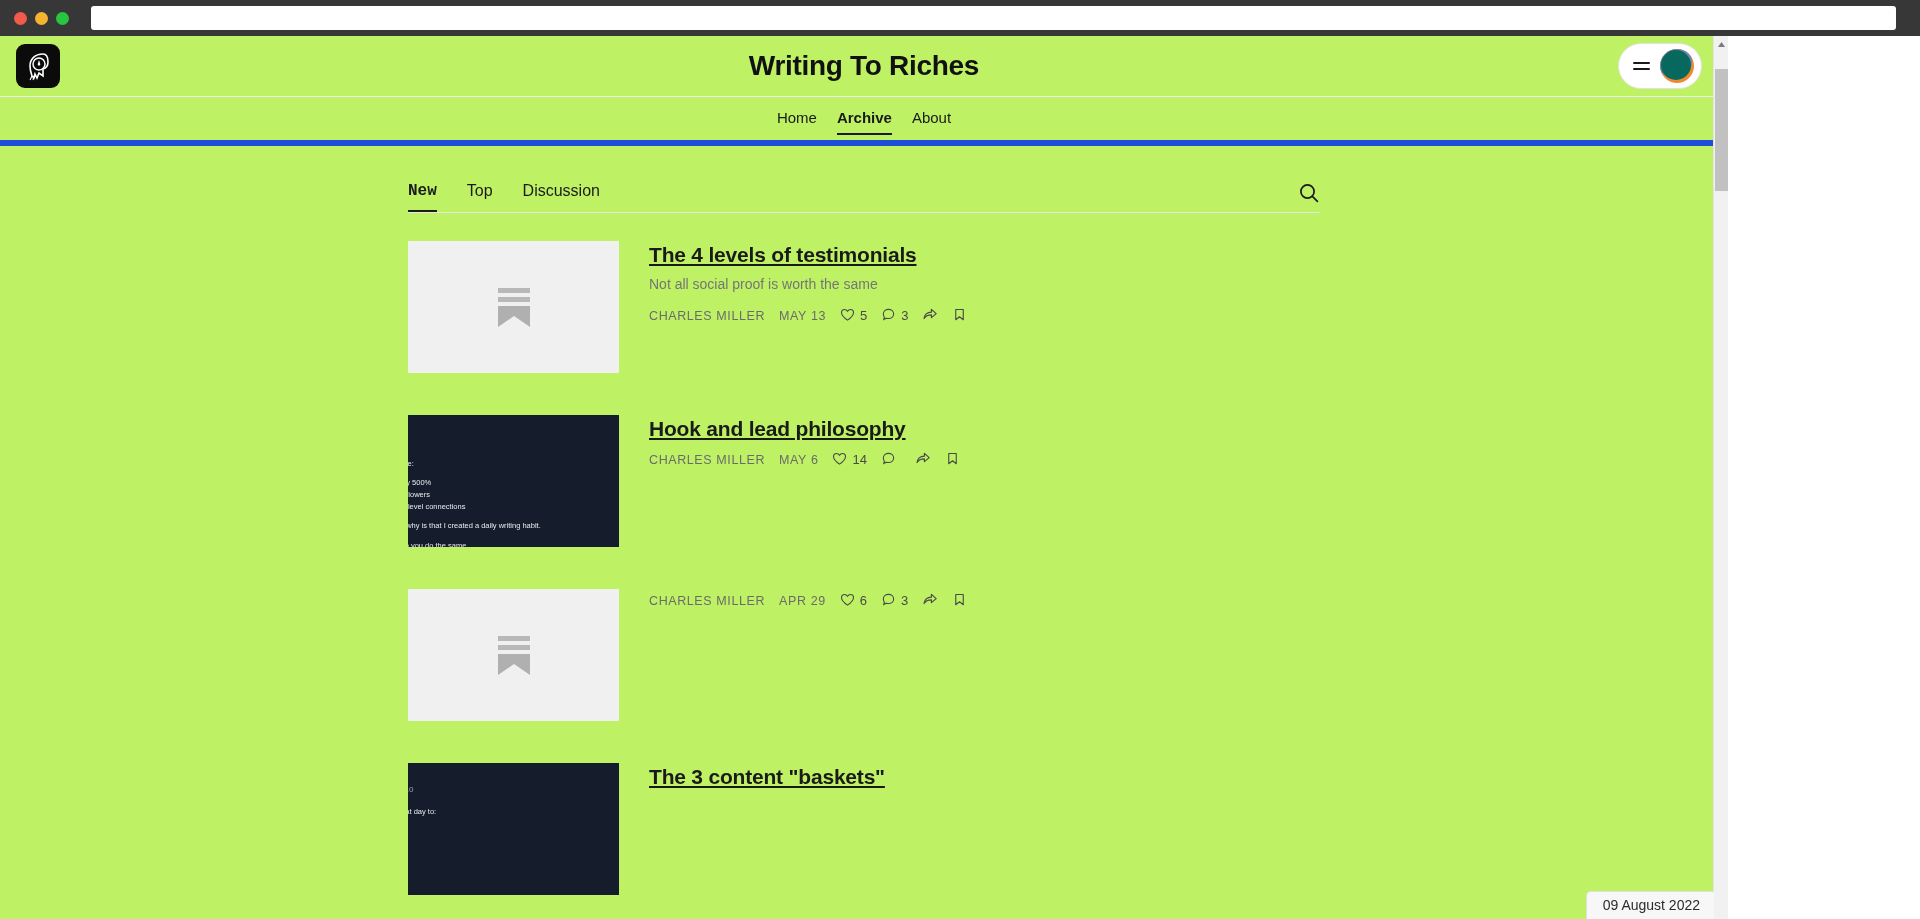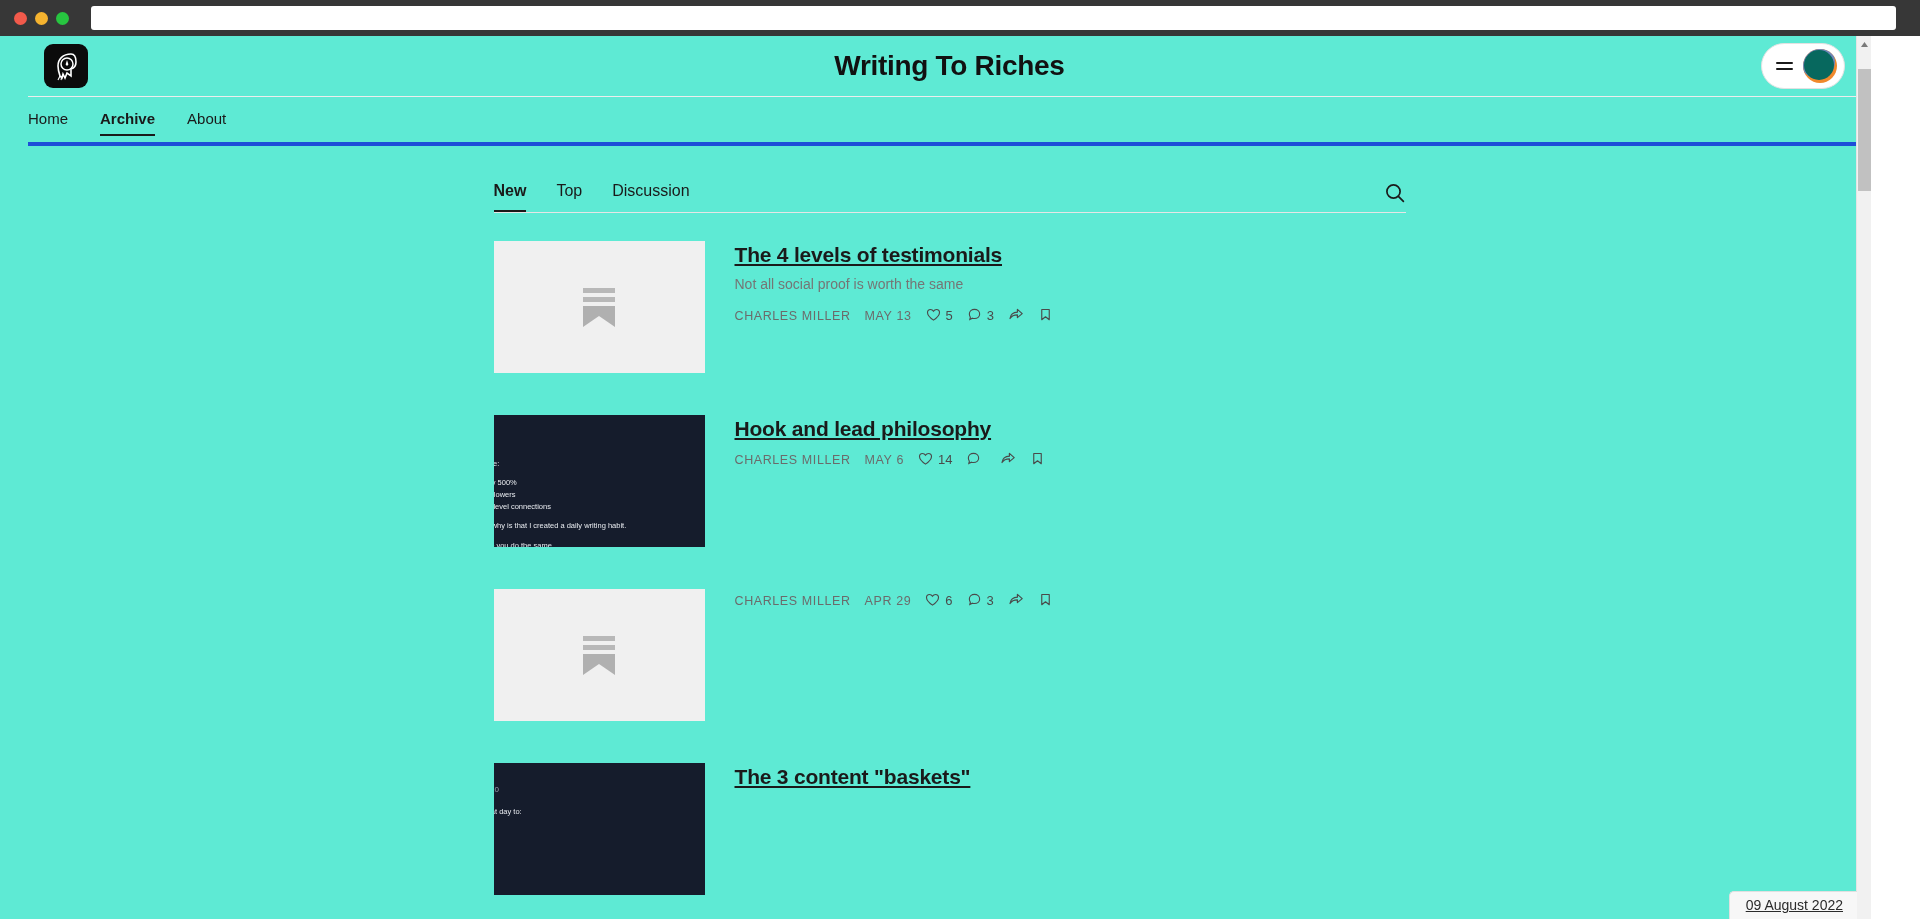--- a/index.html
+++ b/index.html
@@ -23,24 +23,23 @@
   .addressbar {
     flex: 1; height: 24px; background: #ffffff; border-radius: 3px;
     margin-left: 22px; margin-right: 10px;
     border: none; outline: none; font-size: 12px; padding: 0 10px;
     color: #222; font-family: "Liberation Sans", sans-serif;
   }
 
   
   .viewport {
     position: relative;
-    width: 1871px; height: 883px;
-    background: #5eead4;
+    width: 1728px; height: 883px;
+    background: #bef264;
     overflow: hidden;
-    padding-left: 28px;
   }
 
   
   .site-header {
     position: relative;
     height: 61px;
     border-bottom: 1px solid #ededed;
     display: flex; align-items: center;
   }
   .logo {
@@ -81,23 +80,23 @@
   }
   .avatar::after {
     content:""; position:absolute; left:1px; top:1px;
     width: 30px; height: 30px; border-radius:50%;
     background: #07685e;
   }
 
   
   .site-nav {
     height: 49px;
-    border-bottom: 4px solid #1d4ed8;
-    display: flex; align-items: center; justify-content: flex-start;
-    gap: 32px;
+    border-bottom: 6px solid #1d4ed8;
+    display: flex; align-items: center; justify-content: center;
+    gap: 20px;
   }
   .nav-item {
     position: relative;
     font-size: 15px; color: #1a1a1a; cursor: pointer;
     padding-bottom: 14px; padding-top: 12px;
     text-decoration: none;
   }
   .nav-item.active { font-weight: bold; }
   .nav-item.active::after {
     content: ""; position: absolute; left: 0; right: 0; bottom: 5px;
@@ -114,21 +113,21 @@
   .subtabs-row {
     display: flex; align-items: flex-end; justify-content: space-between;
     border-bottom: 1px solid #e6e6e6;
     padding-bottom: 0;
   }
   .subtabs { display: flex; gap: 30px; align-items: flex-end; }
   .subtab {
     position: relative; font-size: 16px; color: #1a1a1a;
     padding-bottom: 12px; cursor: pointer;
   }
-  .subtab.active { font-weight: bold; }
+  .subtab.active { font-weight: bold; font-family: Liberation Mono, monospace; }
   .subtab.active::after {
     content: ""; position: absolute; left: 0; right: 0; bottom: 0;
     height: 2px; background: #1a1a1a;
   }
   .search-btn {
     background: none; border: none; cursor: pointer;
     padding: 0 0 8px 0; line-height: 0;
   }
 
   
@@ -191,21 +190,21 @@
     cursor: pointer;
   }
 
   
   .date-badge {
     position: absolute; right: 14px; bottom: 0;
     background: #f7f7f7; border: 1px solid #e0e0e0;
     border-bottom: none; border-right: none;
     border-top-left-radius: 5px;
     padding: 5px 14px 6px 16px;
-    font-size: 14px; color: #2b2b2b; text-decoration: underline;
+    font-size: 14px; color: #2b2b2b;
   }
 </style>
 </head>
 <body>
 
 <div class="browser-chrome">
   <div class="traffic-lights">
     <div class="tl red"></div>
     <div class="tl yellow"></div>
     <div class="tl green"></div>

